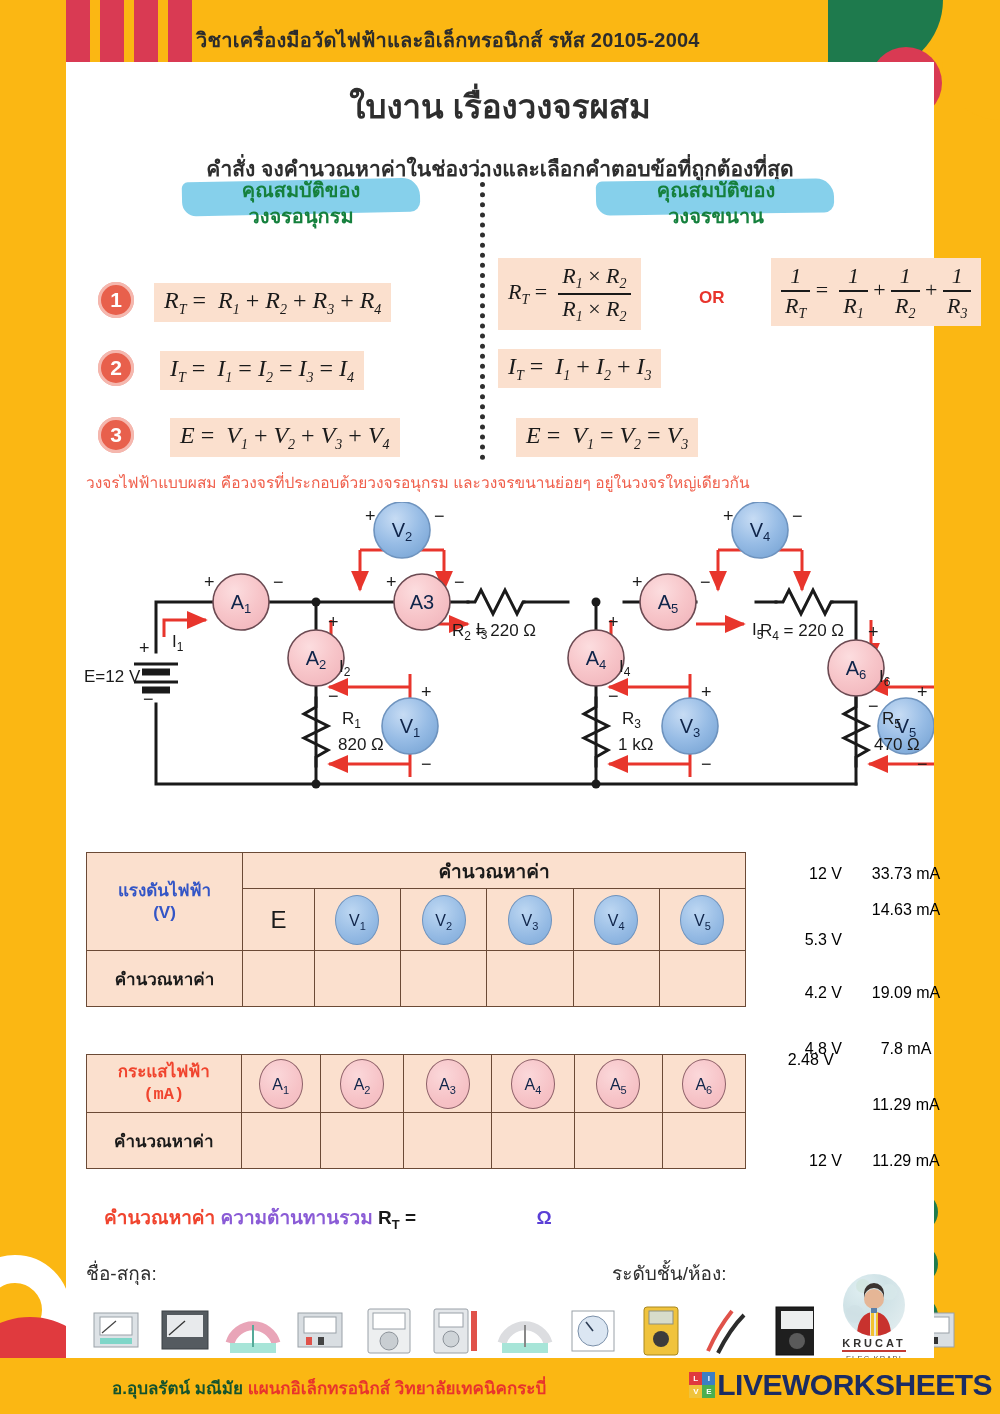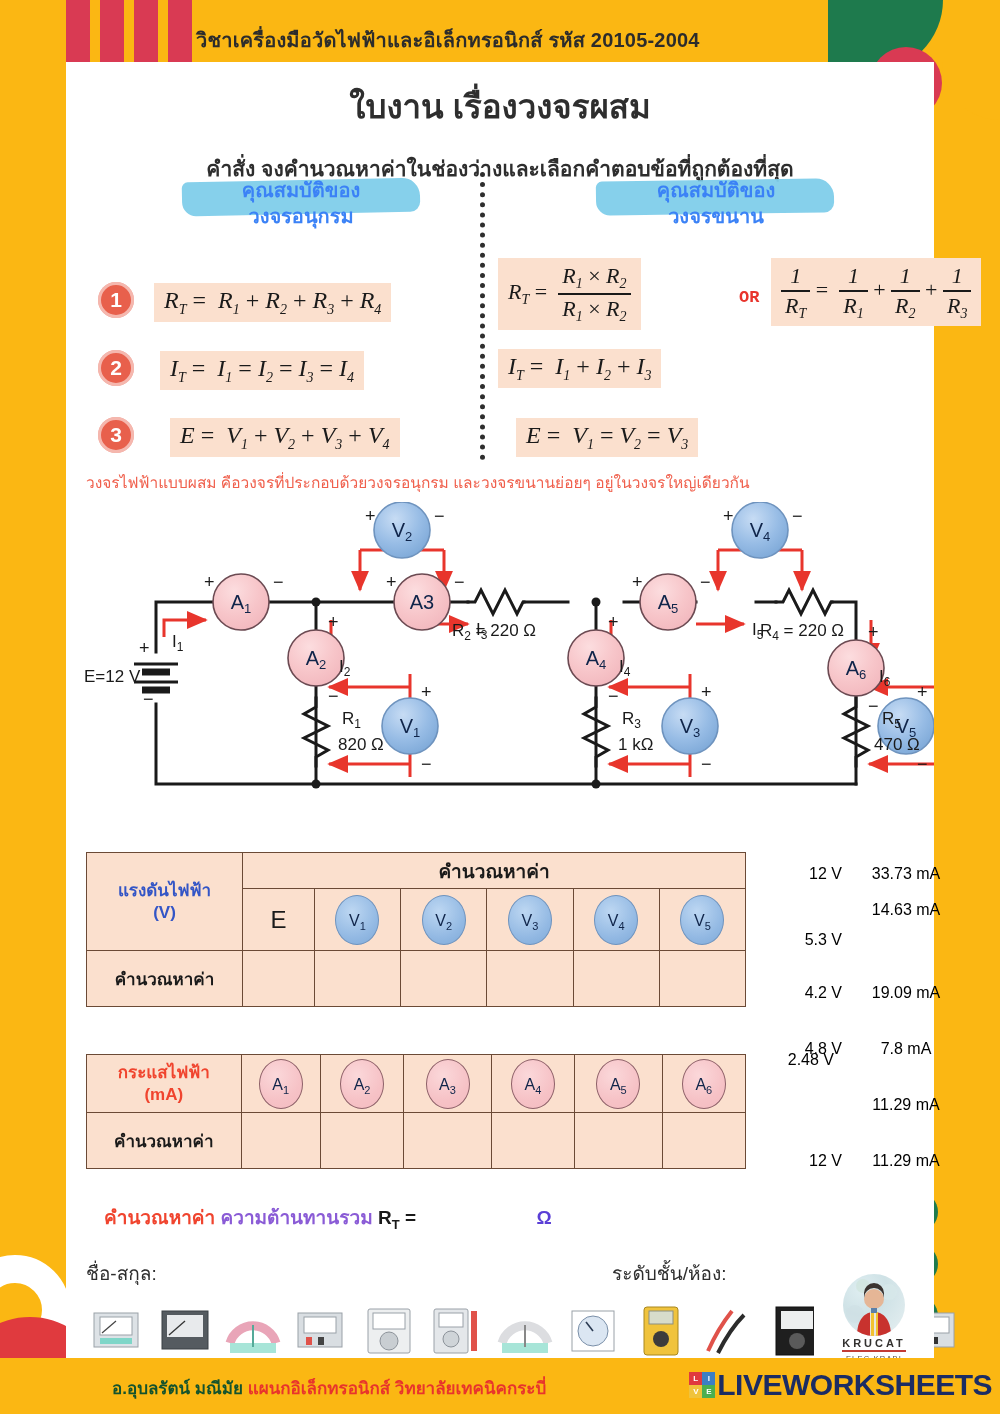--- a/index.html
+++ b/index.html
@@ -65,21 +65,21 @@
 
   
   #divider {
     position: absolute; left: 414px; top: 110px; width: 4px; height: 288px;
     border-left: 5px dotted #2E2E2E;
   }
 
   
   .panel-head {
     position: absolute; text-align: center; font-size: 20px; font-weight: bold;
-    color: #3b82f6; line-height: 1.28; z-index: 3;
+    color: #15803d; line-height: 1.28; z-index: 3;
   }
   .brush {
     position: absolute; background: #7FCEEA; z-index: 1; opacity: .95;
     border-radius: 6px 18px 10px 14px;
   }
 
   
   .fbox {
     position: absolute; background: #FBE0CE; padding: 4px 10px;
     font-family: "Liberation Serif", "DejaVu Serif", serif;
@@ -109,21 +109,21 @@
   
   #circuit { position: absolute; left: 10px; top: 440px; width: 858px; height: 310px; }
 
   
   table.wt {
     position: absolute; border-collapse: collapse; background: #FBE0CE;
     font-family: "Liberation Sans", sans-serif;
   }
   table.wt td { border: 1.6px solid #6B4A36; text-align: center; vertical-align: middle; }
   .thai-blue { color: #3355C6; font-weight: bold; font-size: 17px; line-height: 1.25; }
-  .thai-red  { color: #F0442E; font-weight: bold; font-size: 17px; line-height: 1.25; }
+  .thai-red  { color: #F0442E; font-weight: bold; font-size: 17px; line-height: 1.25; font-family: Liberation Mono, monospace; }
   .thai-blk  { color: #1A1A1A; font-weight: bold; font-size: 17px; }
   .calc-hd   { color: #1A1A1A; font-weight: bold; font-size: 19px; }
   .meter {
     display: inline-block; width: 44px; height: 50px; border-radius: 50%;
     line-height: 50px; font-size: 16px; color: #10254A;
     font-family: "Liberation Sans", sans-serif;
   }
   .meter.v { background: radial-gradient(circle at 38% 32%, #BDD7F2 0%, #93B9E3 62%, #7EA9D8 100%); border: 1.4px solid #6E93BE; }
   .meter.a { background: radial-gradient(circle at 38% 32%, #FBD8DA 0%, #F6C2C6 60%, #F3BBC0 100%); border: 1.4px solid #8D6068; }
   .meter sub { font-size: 11px; }
@@ -232,21 +232,21 @@
     </div>
 
     <div class="fbox" style="left:432px; top:196px; font-size:22px;">
       <i>R</i><sub>T</sub> <span class="op">=</span>&nbsp;
       <span class="frac">
         <span class="num"><i>R</i><sub>1</sub> <span class="op">×</span> <i>R</i><sub>2</sub></span>
         <span class="den"><i>R</i><sub>1</sub> <span class="op">×</span> <i>R</i><sub>2</sub></span>
       </span>
     </div>
 
-    <div class="or-lbl" style="left:673px; top:226px;font-family:Liberation Mono, monospace;">OR</div>
+    <div class="or-lbl" style="left:633px; top:226px;">OR</div>
 
     <div class="fbox" style="left:705px; top:196px; font-size:22px;">
       <span class="frac"><span class="num">1</span><span class="den"><i>R</i><sub>T</sub></span></span>
       <span class="op">=</span>&nbsp;
       <span class="frac"><span class="num">1</span><span class="den"><i>R</i><sub>1</sub></span></span>
       <span class="op">+</span>
       <span class="frac"><span class="num">1</span><span class="den"><i>R</i><sub>2</sub></span></span>
       <span class="op">+</span>
       <span class="frac"><span class="num">1</span><span class="den"><i>R</i><sub>3</sub></span></span>
     </div>

